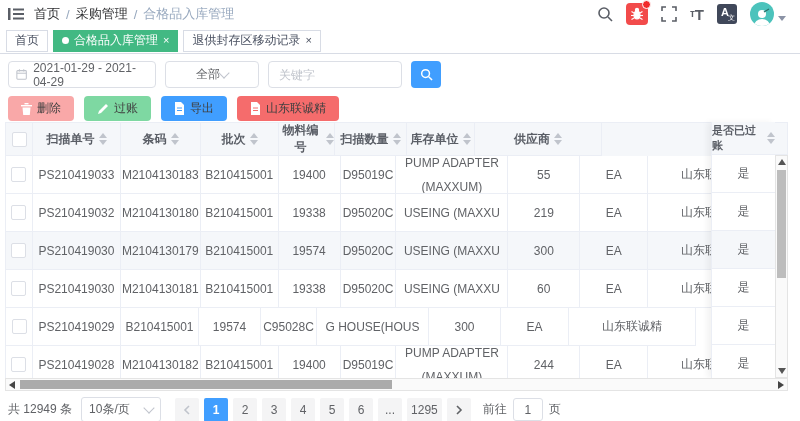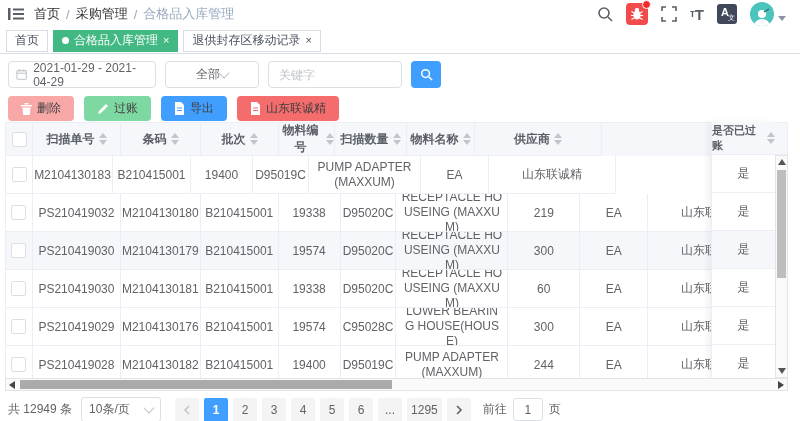--- a/index.html
+++ b/index.html
@@ -57,21 +57,21 @@
   .grid{position:absolute;left:0;top:0;width:770px;border-top:1px solid #ebeef5;border-left:1px solid #ebeef5;box-sizing:border-box}
   .thead{display:flex;height:33px;background:#f5f7fa}
   .tbody{height:223px;overflow:hidden;background:#fff}
   .trow{display:flex;height:38px;background:#fff}
   .trow.hl{background:#f5f7fa}
   .cell{box-sizing:border-box;border-right:1px solid #ebeef5;border-bottom:1px solid #ebeef5;
         display:flex;align-items:center;justify-content:center;text-align:center;overflow:hidden;gap:4px}
   .thead .cell{color:#5a5e66;font-weight:700;cursor:pointer}
   .c0{width:27px}.c1{width:88px}.c2{width:80px}.c3{width:78px}.c4{width:62px}
   .c5{width:56px}.c6{width:112px}.c7{width:72px}.c8{width:68px}.c9{width:127px}
-  .cell.name{word-break:break-all;line-height:15px;padding:0 5px}
+  .cell.name{word-break:break-all;line-height:24px;padding:0 5px}
   .checkbox{width:13px;height:13px;border:1px solid #dcdfe6;border-radius:2px;background:#fff;cursor:pointer;display:inline-block}
   .sorts{display:inline-flex;flex-direction:column;gap:2px}
   .cu{width:0;height:0;border-left:4px solid transparent;border-right:4px solid transparent;border-bottom:5px solid #c0c4cc}
   .cd{width:0;height:0;border-left:4px solid transparent;border-right:4px solid transparent;border-top:5px solid #c0c4cc}
   
   .fixed-col{position:absolute;top:0;left:706px;width:64px;height:256px;overflow:hidden;background:#fff;
              box-shadow:-4px 0 6px rgba(0,0,0,.05);border-left:1px solid #ebeef5;box-sizing:border-box}
   .fhead{height:33px;box-sizing:border-box;background:#f5f7fa;border-bottom:1px solid #ebeef5;color:#5a5e66;
          font-weight:700;font-size:11px;display:flex;align-items:center;justify-content:center;gap:2px;cursor:pointer}
   .fcell{height:38px;box-sizing:border-box;border-bottom:1px solid #ebeef5;background:#fff;display:flex;align-items:center;justify-content:center}
@@ -295,44 +295,46 @@
           </span>
         </div>
       <div class="cell c7">
           <span>扫描数量</span>
           <span class="sorts">
             <span class="cu"></span>
             <span class="cd"></span>
           </span>
         </div>
       <div class="cell c8">
-          <span>物料名称</span>
+          <span>库存单位</span>
           <span class="sorts">
             <span class="cu"></span>
             <span class="cd"></span>
           </span>
         </div>
       <div class="cell c9">
           <span>供应商</span>
           <span class="sorts">
             <span class="cu"></span>
             <span class="cd"></span>
           </span>
         </div>
     </div>
     <div class="tbody">
         <div class="trow">
           <div class="cell c0">
             <span class="checkbox"></span>
           </div>
+          <div class="cell c1">PS210419033</div>
           <div class="cell c2">M2104130183</div>
           <div class="cell c3">B210415001</div>
           <div class="cell c4">19400</div>
           <div class="cell c5">D95019C</div>
           <div class="cell c6 name">PUMP ADAPTER (MAXXUM)</div>
+          <div class="cell c7">55</div>
           <div class="cell c8">EA</div>
           <div class="cell c9">山东联诚精</div>
         </div>
         <div class="trow">
           <div class="cell c0">
             <span class="checkbox"></span>
           </div>
           <div class="cell c1">PS210419032</div>
           <div class="cell c2">M2104130180</div>
           <div class="cell c3">B210415001</div>
@@ -369,21 +371,20 @@
           <div class="cell c6 name">RECEPTACLE HOUSEING (MAXXUM)</div>
           <div class="cell c7">60</div>
           <div class="cell c8">EA</div>
           <div class="cell c9">山东联诚精</div>
         </div>
         <div class="trow">
           <div class="cell c0">
             <span class="checkbox"></span>
           </div>
           <div class="cell c1">PS210419029</div>
-          <div class="cell c2">M2104130176</div>
           <div class="cell c3">B210415001</div>
           <div class="cell c4">19574</div>
           <div class="cell c5">C95028C</div>
           <div class="cell c6 name">LOWER BEARING HOUSE(HOUSE)</div>
           <div class="cell c7">300</div>
           <div class="cell c8">EA</div>
           <div class="cell c9">山东联诚精</div>
         </div>
         <div class="trow">
           <div class="cell c0">

